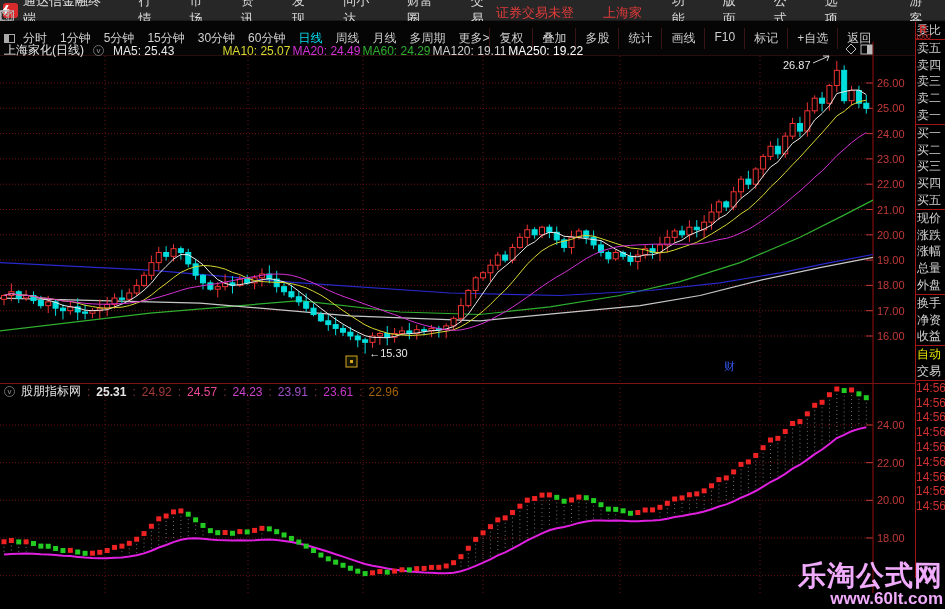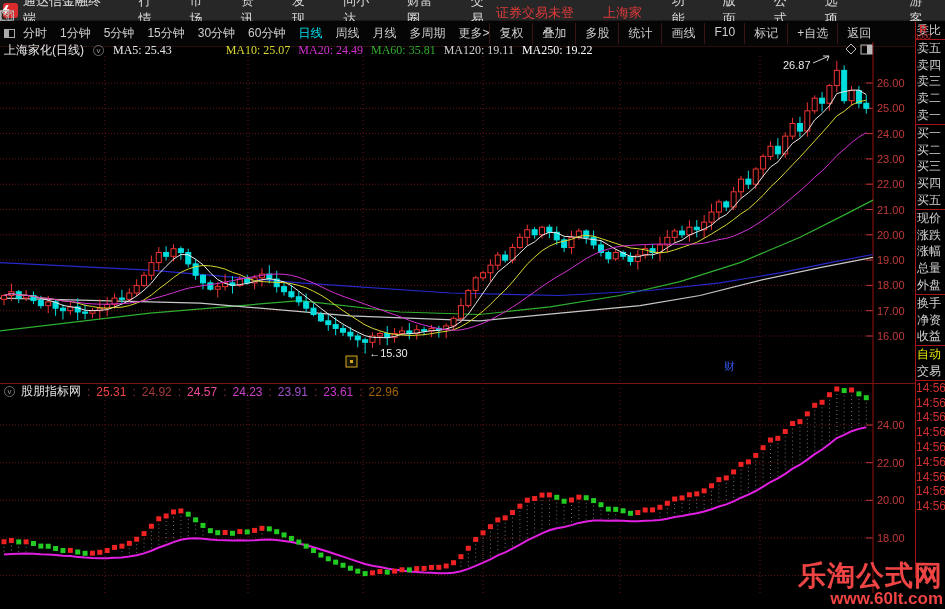--- a/index.html
+++ b/index.html
@@ -13,21 +13,21 @@
   .logo{width:15px;height:15px;margin:0 5px 0 3px;background:#d92b2b;border-radius:3px;
         display:flex;align-items:center;justify-content:center;flex:0 0 auto;}
   .app-title{margin-right:26px;color:#e4e4e4;}
   .menu-left{display:flex;gap:26px;}
   .menu-left span{cursor:default;}
   .tb-right{display:flex;align-items:center;margin-left:auto;gap:18px;padding-right:10px;}
   .red-txt{color:#e03a3a;margin-top:24px;}
   .tb-icons{display:flex;gap:12px;align-items:center;}
 
   
-  .toolbar{position:absolute;left:0;top:21px;width:945px;height:26px;background:#050505;
+  .toolbar{position:absolute;left:0;top:21px;width:945px;height:35px;background:#050505;
            border-bottom:1px solid #2a0d0d;display:flex;align-items:center;font-size:12px;color:#cfcfcf;}
   .tb-lead-icon{width:11px;height:9px;border:1px solid #aaa;margin:0 8px 0 4px;
                 background:linear-gradient(90deg,#aaa 45%,transparent 45%);flex:0 0 auto;}
   .periods{display:flex;gap:13px;}
   .periods span{cursor:pointer;white-space:nowrap;}
   .periods .active{color:#00e0f0;}
   .tool-btns{display:flex;margin-left:auto;padding-right:72px;}
   .tool-btns span{padding:2px 9px;border-left:1px solid #3a1515;cursor:pointer;white-space:nowrap;}
   .r1000{position:absolute;right:14px;top:24px;color:#d03030;line-height:8px;text-align:center;z-index:30;}
   .r1000 .r{font-size:11px;font-weight:bold;}
@@ -57,21 +57,21 @@
   
   .sidebar{position:absolute;left:915px;top:22px;width:30px;height:556px;background:#000;
            border-left:1px solid #a51515;overflow:hidden;z-index:20;}
   .sb-row{height:16.8px;line-height:16.8px;font-size:12px;color:#d2d2d2;white-space:nowrap;
           overflow:hidden;padding-left:1px;}
   .sb-sep{height:1px;background:#a51515;}
   .sb-auto{color:#e8e800;}
   .sb-time{height:14.8px;line-height:14.8px;font-size:12px;color:#d03030;white-space:nowrap;overflow:hidden;}
 
   
-  .watermark{position:absolute;right:0;bottom:1px;text-align:right;z-index:40;color:#ef4444;
+  .watermark{position:absolute;right:0;bottom:1px;text-align:right;z-index:40;color:#f0abfc;
              padding-right:2px;line-height:1.05;}
   .wm1{font-size:28px;font-weight:bold;letter-spacing:1px;}
   .wm2{font-size:17px;font-weight:bold;}
 </style>
 </head>
 <body>
 
 <div class="screen">
 
   <div class="titlebar">
@@ -151,25 +151,25 @@
       </div>
   </div>
   <div class="r1000">
     <span class="r">R</span>
     <span class="n">1000</span>
   </div>
 
   <div class="chart-header">
     <span class="chart-title">上海家化(日线)</span>
     <span class="collapse-icon"></span>
-    <span id="ma-labels" style="display:flex;gap:8px;font-family:Liberation Serif, serif;">
+    <span id="ma-labels" style="display:flex;gap:2px;">
         <span style="color: rgb(232, 232, 232);">MA5: 25.43</span>
         <span style="color: rgb(216, 216, 49); margin-left: 46px;">MA10: 25.07</span>
         <span style="color: rgb(212, 49, 212);">MA20: 24.49</span>
-        <span style="color: rgb(47, 175, 47);">MA60: 35.81</span>
+        <span style="color: rgb(47, 175, 47);">MA60: 24.29</span>
         <span style="color: rgb(208, 208, 208);">MA120: 19.11</span>
         <span style="color: #ffffff;">MA250: 19.22</span>
       </span>
   </div>
   <svg id="main-svg" width="915" height="341" style="top:42px;">
       <line x1="0" y1="41" x2="873" y2="41" stroke="#6b1212" stroke-dasharray="1 2"></line>
       <line x1="866" y1="41" x2="873" y2="41" stroke="#c23a3a"></line>
       <text x="877" y="45" font-size="11" fill="#c23a3a">26.00</text>
       <line x1="0" y1="66.3" x2="873" y2="66.3" stroke="#6b1212" stroke-dasharray="1 2"></line>
       <line x1="866" y1="66.3" x2="873" y2="66.3" stroke="#c23a3a"></line>
@@ -462,21 +462,21 @@
       <rect x="867" y="3" width="5" height="9" fill="#bbb"></rect>
     </svg>
 
   <div class="divider"></div>
 
   <div class="ind-header">
     <span class="collapse-icon"></span>
     <span class="ind-name">股朋指标网</span>
     <span id="ind-values" style="display:flex;gap:6px;">
         <span class="ind-sep">:</span>
-        <span style="color: #ef4444;">25.31</span>
+        <span style="color: #e5e5e5; font-weight: bold;">25.31</span>
         <span class="ind-sep">:</span>
         <span style="color: rgb(160, 58, 58);">24.92</span>
         <span class="ind-sep">:</span>
         <span style="color: #ec4899;">24.57</span>
         <span class="ind-sep">:</span>
         <span style="color: rgb(204, 68, 204);">24.23</span>
         <span class="ind-sep">:</span>
         <span style="color: rgb(160, 80, 200);">23.91</span>
         <span class="ind-sep">:</span>
         <span style="color: rgb(200, 56, 200);">23.61</span>

